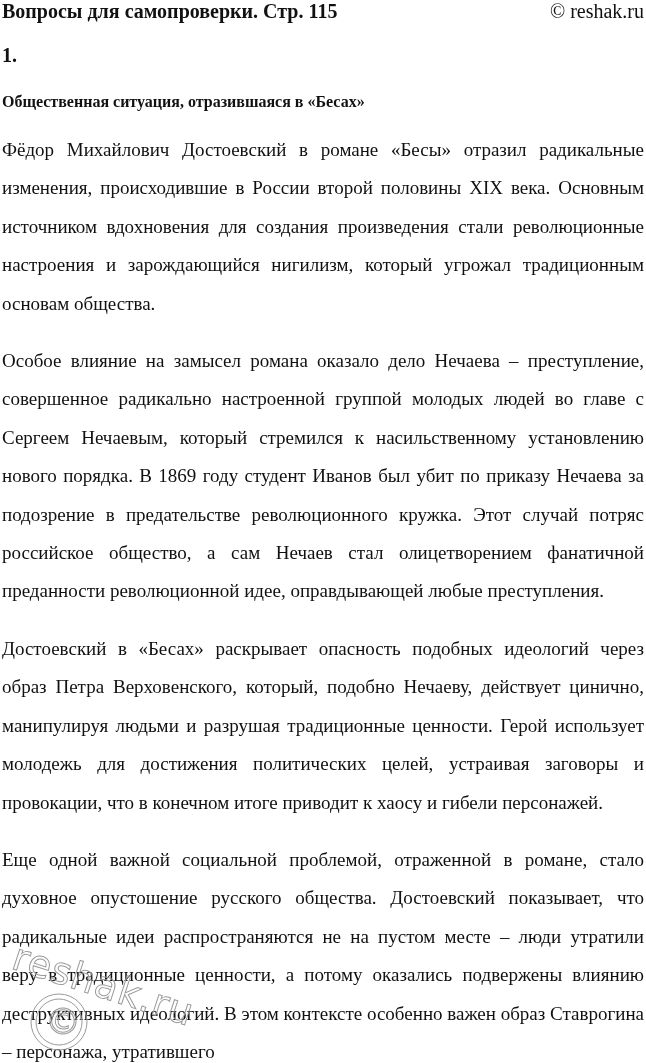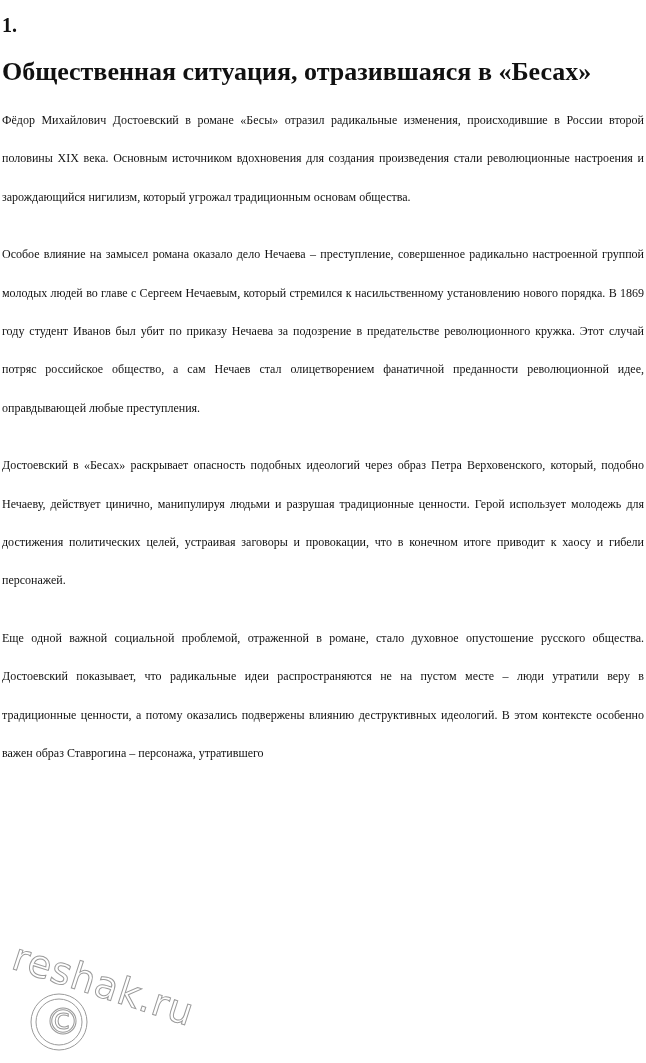--- a/index.html
+++ b/index.html
@@ -43,26 +43,26 @@
     white-space: nowrap;
   }
   .question-number {
     font-weight: bold;
     font-size: 20px;
     line-height: 26px;
     margin-top: 12px;
   }
   .section-heading {
     font-weight: bold;
-    font-size: 26px;
+    font-size: 16px;
     line-height: 26px;
     margin-top: 21px;
   }
   .paragraph {
-    font-size: 12px;
+    font-size: 19px;
     line-height: 38.4px;
     text-align: justify;
     margin: 0;
   }
   .paragraph + .paragraph {
     margin-top: 19px;
   }
   .body-text {
     margin-top: 16px;
   }
@@ -75,20 +75,24 @@
     pointer-events: none;
   }
   .watermark svg text {
     font-family: "DejaVu Sans", sans-serif;
   }
 </style>
 </head>
 <body>
 
 <div class="page">
+  <div class="header-row">
+    <div class="header-title">Вопросы для самопроверки. Стр. 115</div>
+    <div class="header-copyright">© reshak.ru</div>
+  </div>
 
   <div class="question-number">1.</div>
 
   <div class="section-heading">Общественная ситуация, отразившаяся в «Бесах»</div>
 
   <div class="body-text">
     <p class="paragraph">Фёдор Михайлович Достоевский в романе «Бесы» отразил радикальные изменения, происходившие в России второй половины XIX века. Основным источником вдохновения для создания произведения стали революционные настроения и зарождающийся нигилизм, который угрожал традиционным основам общества.</p>
     <p class="paragraph">Особое влияние на замысел романа оказало дело Нечаева – преступление, совершенное радикально настроенной группой молодых людей во главе с Сергеем Нечаевым, который стремился к насильственному установлению нового порядка. В 1869 году студент Иванов был убит по приказу Нечаева за подозрение в предательстве революционного кружка. Этот случай потряс российское общество, а сам Нечаев стал олицетворением фанатичной преданности революционной идее, оправдывающей любые преступления.</p>
     <p class="paragraph">Достоевский в «Бесах» раскрывает опасность подобных идеологий через образ Петра Верховенского, который, подобно Нечаеву, действует цинично, манипулируя людьми и разрушая традиционные ценности. Герой использует молодежь для достижения политических целей, устраивая заговоры и провокации, что в конечном итоге приводит к хаосу и гибели персонажей.</p>
     <p class="paragraph">Еще одной важной социальной проблемой, отраженной в романе, стало духовное опустошение русского общества. Достоевский показывает, что радикальные идеи распространяются не на пустом месте – люди утратили веру в традиционные ценности, а потому оказались подвержены влиянию деструктивных идеологий. В этом контексте особенно важен образ Ставрогина – персонажа, утратившего</p>

